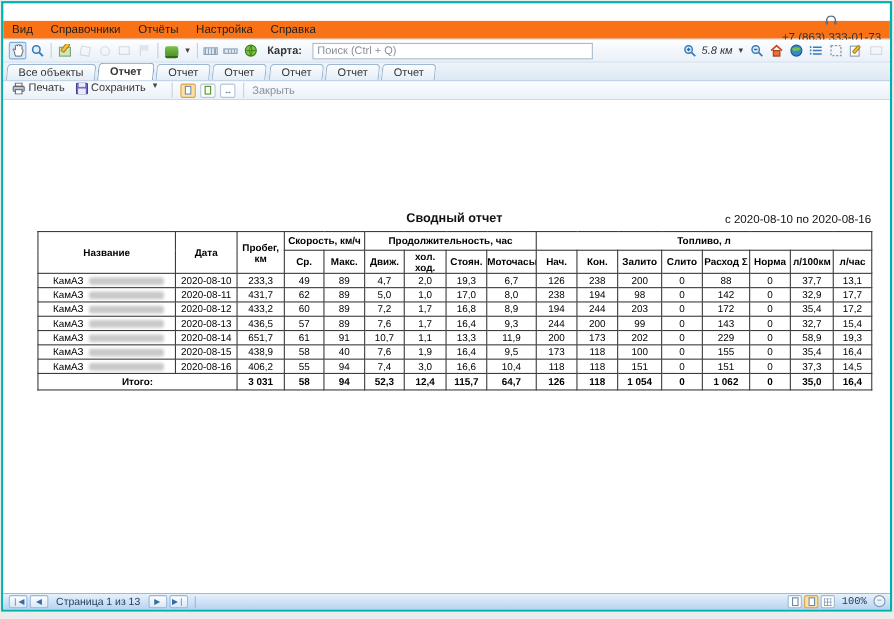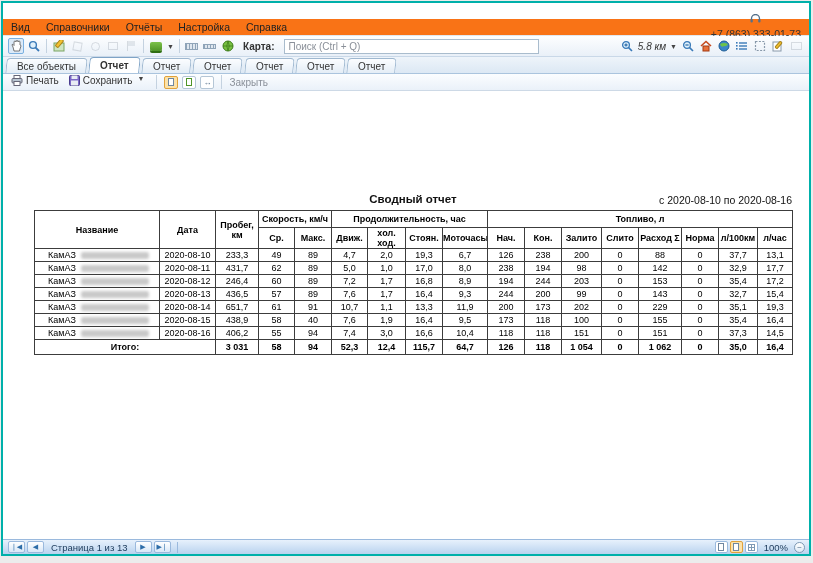--- a/index.html
+++ b/index.html
@@ -79,21 +79,21 @@
   tr.totals td { font-weight:bold; height:15px; }
   td.totals-label { text-align:right; padding-right:0; }
 
   
   .statusbar { height:15px; flex:0 0 auto; background:linear-gradient(#e7f1fc,#b9d3ef); border-top:1px solid #9ab9dd;
                display:flex; align-items:center; font-size:9.5px; color:#1c3a5a; padding:0 4px; }
   .nav-btn { min-width:17px; height:12px; margin:0 1px; border:1px solid #9ab9dd; border-radius:2px;
              background:linear-gradient(#ffffff,#d8e7f7); color:#2e6da8; font-size:7px; display:flex; align-items:center; justify-content:center; }
   .page-label { margin:0 6px; white-space:nowrap; }
   .sb-sep { width:1px; height:11px; background:#9ab9dd; margin:0 5px; }
-  .sb-right { margin-left:auto; display:flex; align-items:flex-end; gap:2px; }
+  .sb-right { margin-left:auto; display:flex; align-items:flex-start; gap:2px;font-family:Liberation Mono, monospace; }
   .sb-mini { width:13px; height:12px; border:1px solid #9ab9dd; border-radius:2px; background:#fff; display:flex; align-items:center; justify-content:center; }
   .sb-mini.orange { border-color:#e0a23c; background:#fde2a8; }
   .grid-glyph { width:7px; height:7px; background-image:linear-gradient(#7e99b4 1px,transparent 1px),linear-gradient(90deg,#7e99b4 1px,transparent 1px); background-size:3px 3px; }
   .zoom-pct { margin:0 4px; }
   .circle-btn { width:11px; height:11px; border-radius:50%; border:1px solid #7e99b4; background:linear-gradient(#fff,#dce9f6); color:#55708a; font-size:8px; line-height:9px; text-align:center; }
 </style>
 </head>
 <body>
 
 <div class="window">
@@ -372,32 +372,32 @@
             <td>98</td>
             <td>0</td>
             <td>142</td>
             <td>0</td>
             <td>32,9</td>
             <td>17,7</td>
           </tr>
           <tr>
             <td class="name-cell"><span>КамАЗ</span><span class="redact plate-redact"></span></td>
             <td>2020-08-12</td>
-            <td>246,4</td>
+            <td>433,2</td>
             <td>60</td>
             <td>89</td>
             <td>7,2</td>
             <td>1,7</td>
             <td>16,8</td>
             <td>8,9</td>
             <td>194</td>
             <td>244</td>
             <td>203</td>
             <td>0</td>
-            <td>153</td>
+            <td>172</td>
             <td>0</td>
             <td>35,4</td>
             <td>17,2</td>
           </tr>
           <tr>
             <td class="name-cell"><span>КамАЗ</span><span class="redact plate-redact"></span></td>
             <td>2020-08-13</td>
             <td>436,5</td>
             <td>57</td>
             <td>89</td>
@@ -423,21 +423,21 @@
             <td>10,7</td>
             <td>1,1</td>
             <td>13,3</td>
             <td>11,9</td>
             <td>200</td>
             <td>173</td>
             <td>202</td>
             <td>0</td>
             <td>229</td>
             <td>0</td>
-            <td>35,1</td>
+            <td>58,9</td>
             <td>19,3</td>
           </tr>
           <tr>
             <td class="name-cell"><span>КамАЗ</span><span class="redact plate-redact"></span></td>
             <td>2020-08-15</td>
             <td>438,9</td>
             <td>58</td>
             <td>40</td>
             <td>7,6</td>
             <td>1,9</td>

